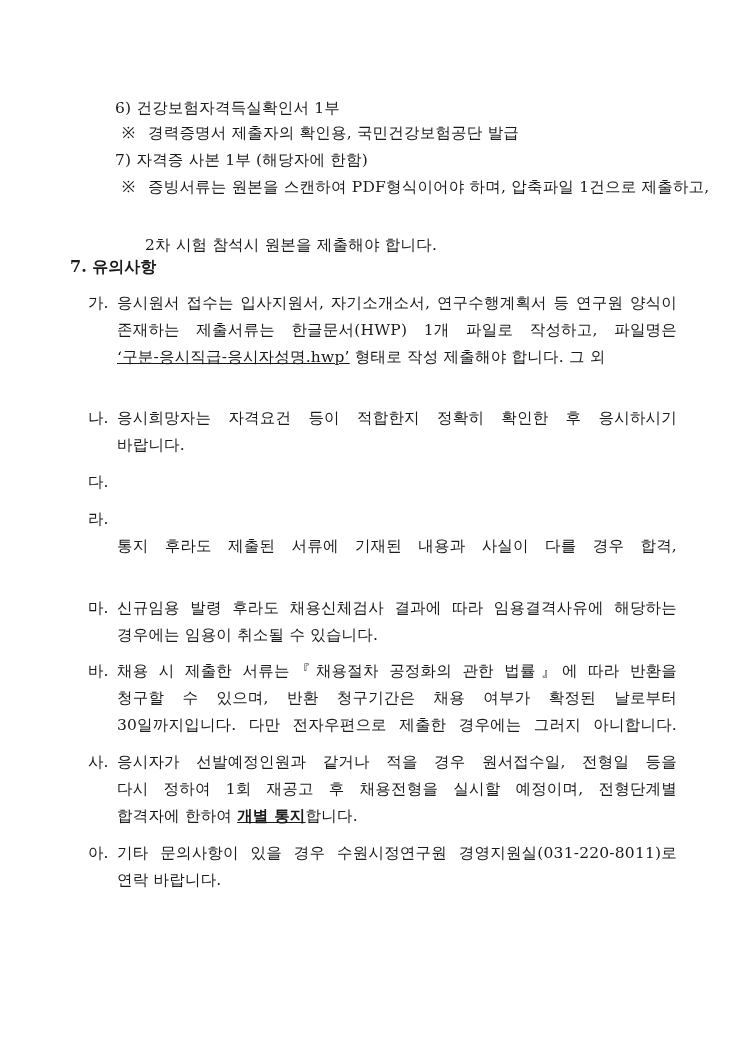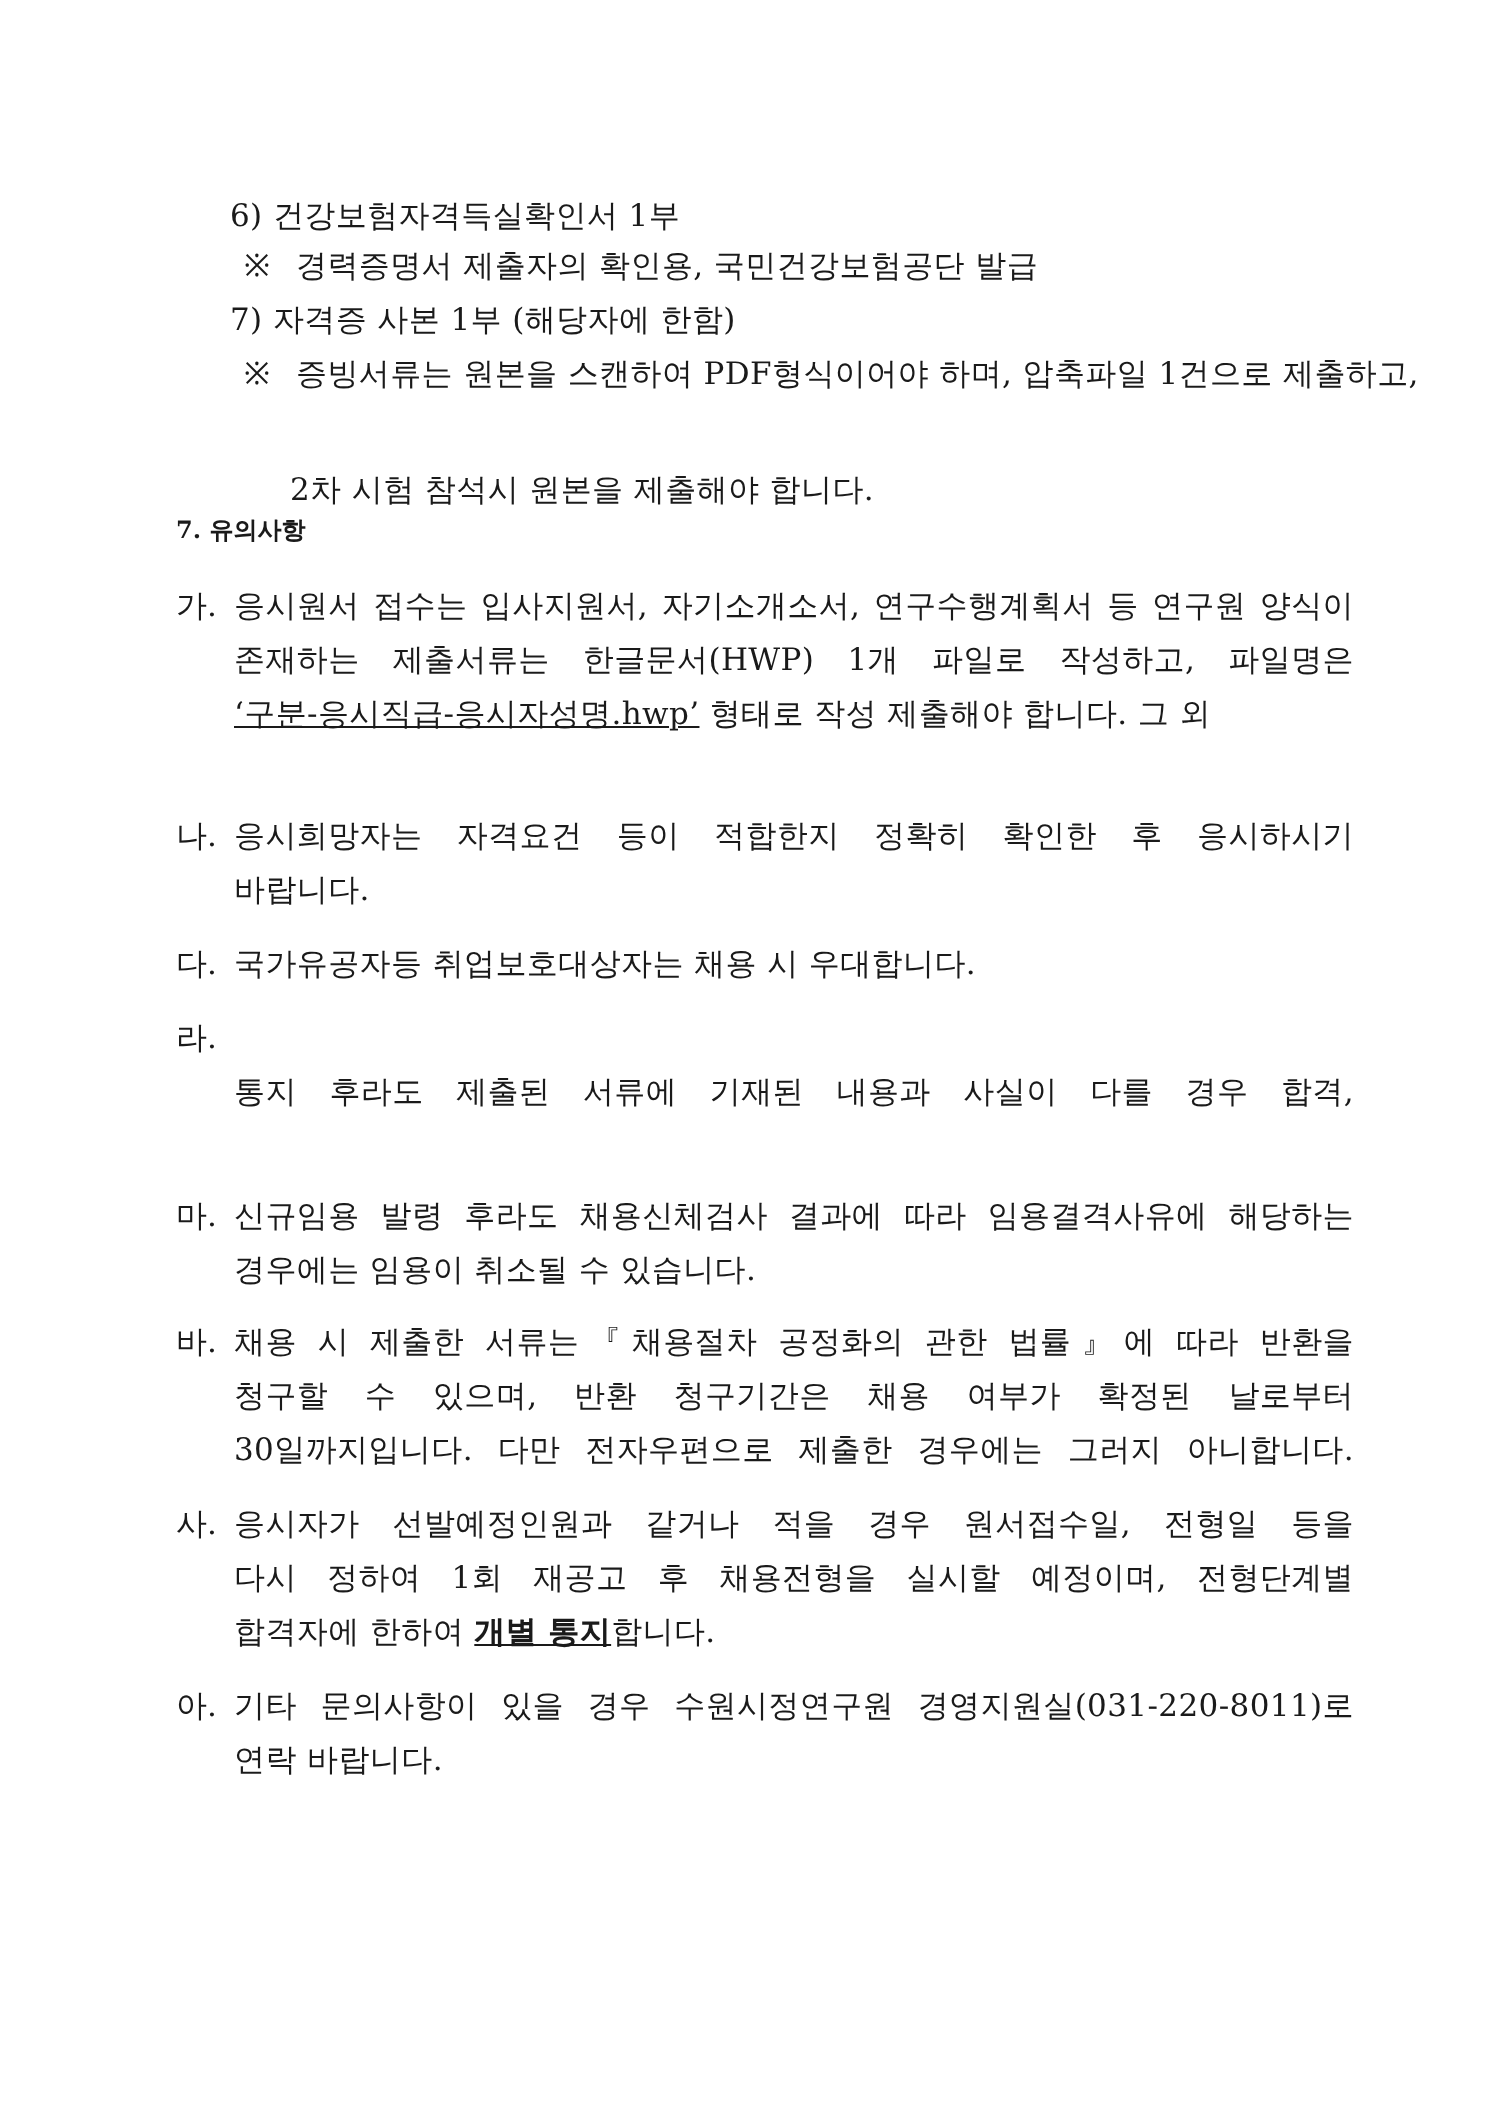--- a/index.html
+++ b/index.html
@@ -1,21 +1,21 @@
 <!DOCTYPE html>
 <html><head>
 <meta charset="utf-8">
 <style>
   html, body { margin:0; padding:0; background:#ffffff; }
   body { width:750px; height:1061px; position:relative; overflow:hidden;
          font-family:"DejaVu Serif","Liberation Serif",serif; color:#1a1a1a; }
   .page { position:absolute; left:0; top:0; width:750px; height:1061px; }
   .line { position:absolute; font-size:15.5px; line-height:20px; white-space:nowrap; letter-spacing:0.2px; }
   .j { text-align:justify; text-align-last:justify; }
-  .heading { position:absolute; left:88px; top:257px; font-size:12px; font-weight:bold; }
+  .heading { position:absolute; left:70px; top:257px; font-size:16px; font-weight:bold; }
   .u { text-decoration:underline; }
   .b { font-weight:bold; }
   .mark { display:inline-block; width:26px; }
   .itemlabel { position:absolute; font-size:15.5px; line-height:20px; }
 </style>
 </head>
 <body>
 
 <div class="page">
 
@@ -42,21 +42,20 @@
   <div class="line j" style="left:117px;top:320px;width:560px;">존재하는 제출서류는 한글문서(HWP) 1개 파일로 작성하고, 파일명은</div>
   <div class="line" style="left:117px;top:347px;width:560px;">
     <span class="u">‘구분-응시직급-응시자성명.hwp’</span><span> 형태로 작성 제출해야 합니다. 그 외</span>
   </div>
 
   <div class="itemlabel" style="left:88px;top:408px;">나.</div>
   <div class="line j" style="left:117px;top:408px;width:560px;">응시희망자는 자격요건 등이 적합한지 정확히 확인한 후 응시하시기</div>
   <div class="line" style="left:117px;top:435px;">바랍니다.</div>
 
   <div class="itemlabel" style="left:88px;top:472px;">다.</div>
-  <div class="line" style="left:117px;top:472px;">국가유공자등 취업보호대상자는 채용 시 우대합니다.</div>
 
   <div class="itemlabel" style="left:88px;top:509px;">라.</div>
   <div class="line j" style="left:117px;top:536px;width:560px;">통지 후라도 제출된 서류에 기재된 내용과 사실이 다를 경우 합격,</div>
 
   <div class="itemlabel" style="left:88px;top:598px;">마.</div>
   <div class="line" style="left:117px;top:625px;">경우에는 임용이 취소될 수 있습니다.</div>
   <div class="line j" style="left:117px;top:598px;width:560px;">신규임용 발령 후라도 채용신체검사 결과에 따라 임용결격사유에 해당하는</div>
 
   <div class="itemlabel" style="left:88px;top:661px;">바.</div>
   <div class="line j" style="left:117px;top:661px;width:560px;">채용 시 제출한 서류는『채용절차 공정화의 관한 법률』에 따라 반환을</div>

